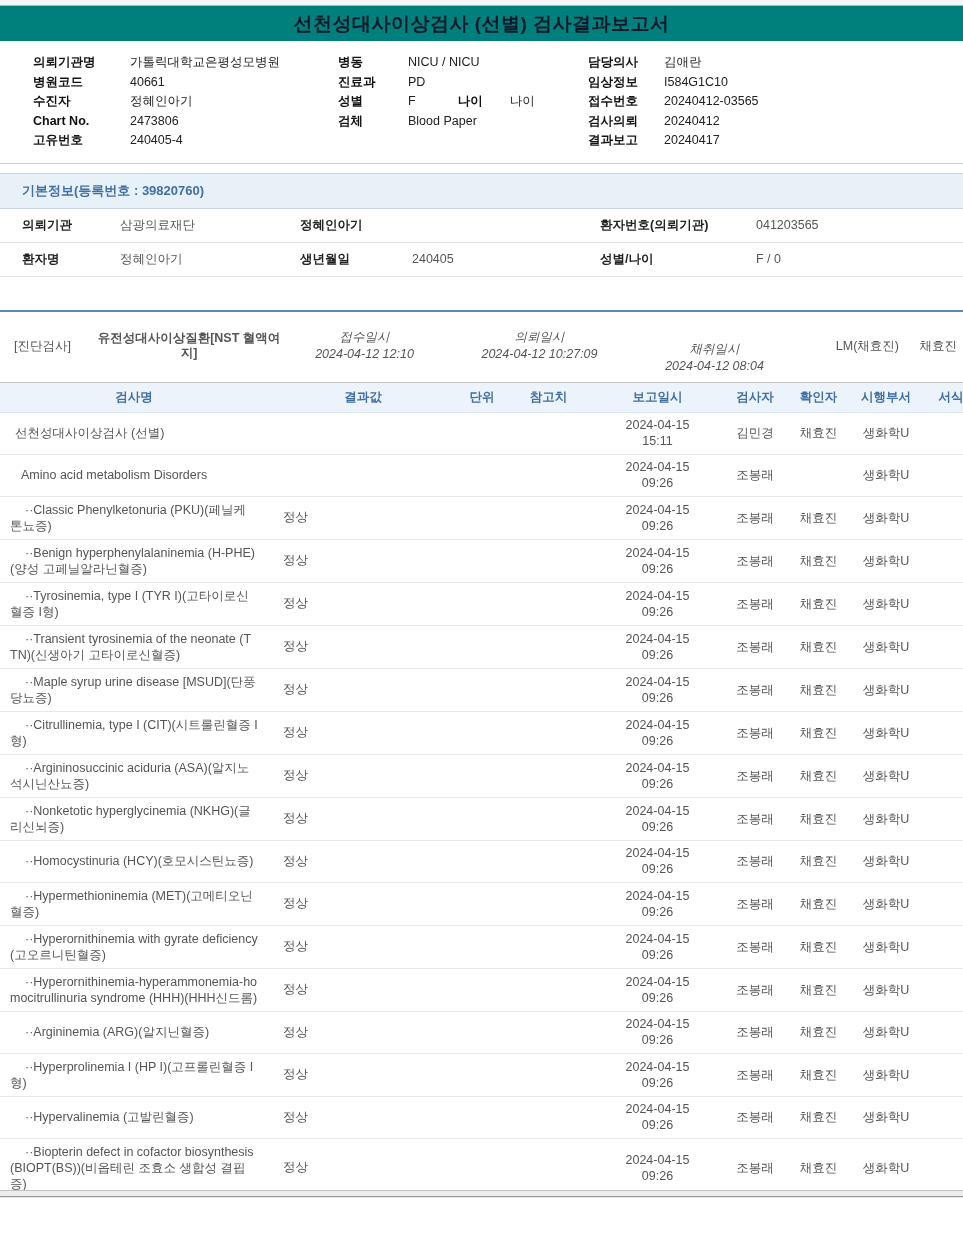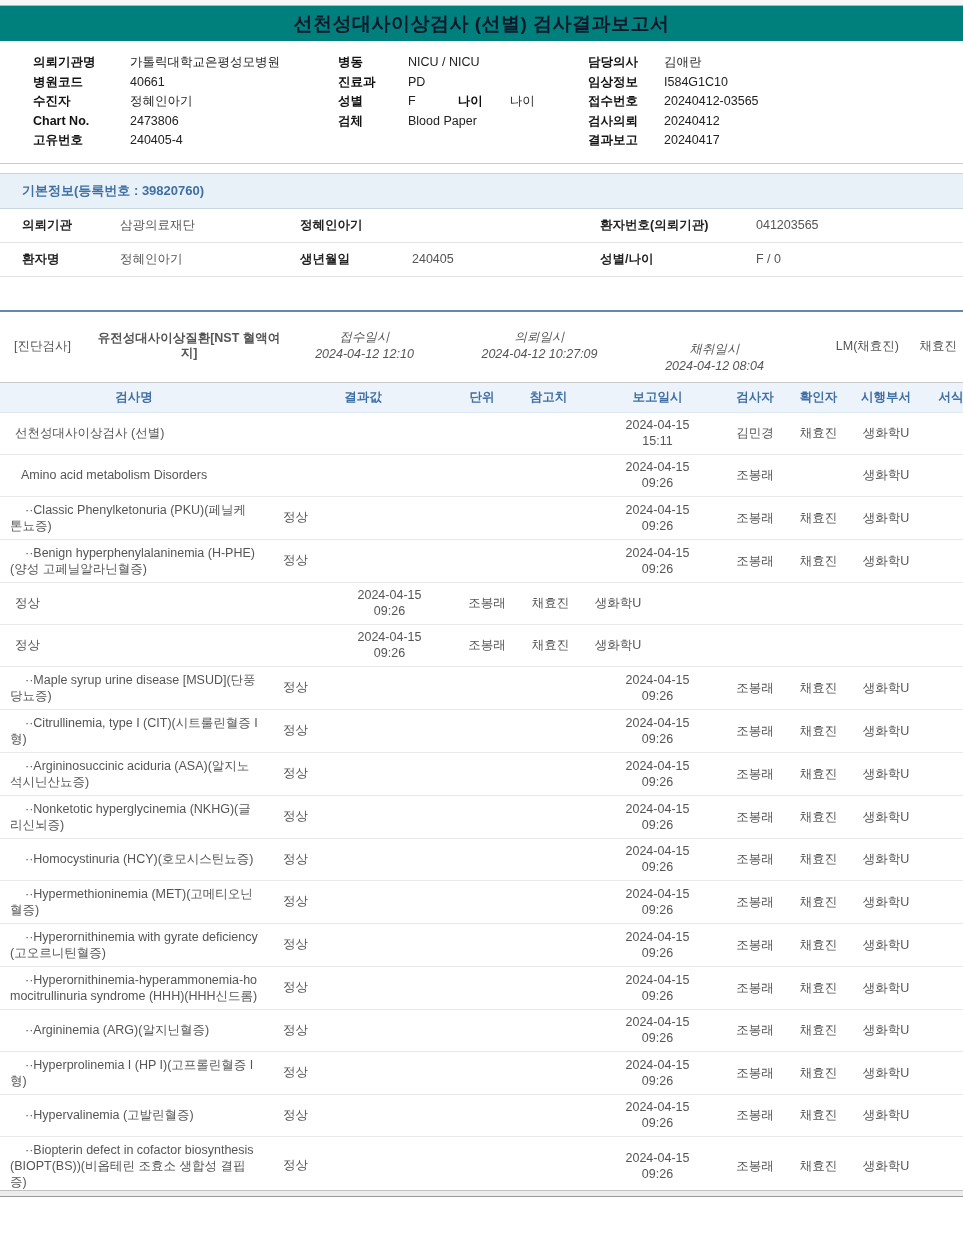--- a/index.html
+++ b/index.html
@@ -278,33 +278,35 @@
         <div class="c-report r-center">
           <div>2024-04-15</div>
           <div>09:26</div>
         </div>
         <div class="c-tester r-center">조봉래</div>
         <div class="c-confirm r-center">채효진</div>
         <div class="c-dept r-center">생화학U</div>
         <div class="c-form r-center"></div>
       </div>
       <div class="r-row">
-        <div class="c-result r-result">정상</div>
-        <div class="c-unit r-center"></div>
-        <div class="c-ref r-center"></div>
-        <div class="c-report r-center">
-          <div>2024-04-15</div>
-          <div>09:26</div>
-        </div>
-        <div class="c-tester r-center">조봉래</div>
-        <div class="c-confirm r-center">채효진</div>
-        <div class="c-dept r-center">생화학U</div>
-        <div class="c-form r-center"></div>
-      </div>
-      <div class="r-row">
+        <div class="c-name r-name ind2">··Tyrosinemia, type I (TYR I)(고타이로신혈증 I형)</div>
+        <div class="c-result r-result">정상</div>
+        <div class="c-unit r-center"></div>
+        <div class="c-ref r-center"></div>
+        <div class="c-report r-center">
+          <div>2024-04-15</div>
+          <div>09:26</div>
+        </div>
+        <div class="c-tester r-center">조봉래</div>
+        <div class="c-confirm r-center">채효진</div>
+        <div class="c-dept r-center">생화학U</div>
+        <div class="c-form r-center"></div>
+      </div>
+      <div class="r-row">
+        <div class="c-name r-name ind2">··Transient tyrosinemia of the neonate (TTN)(신생아기 고타이로신혈증)</div>
         <div class="c-result r-result">정상</div>
         <div class="c-unit r-center"></div>
         <div class="c-ref r-center"></div>
         <div class="c-report r-center">
           <div>2024-04-15</div>
           <div>09:26</div>
         </div>
         <div class="c-tester r-center">조봉래</div>
         <div class="c-confirm r-center">채효진</div>
         <div class="c-dept r-center">생화학U</div>

